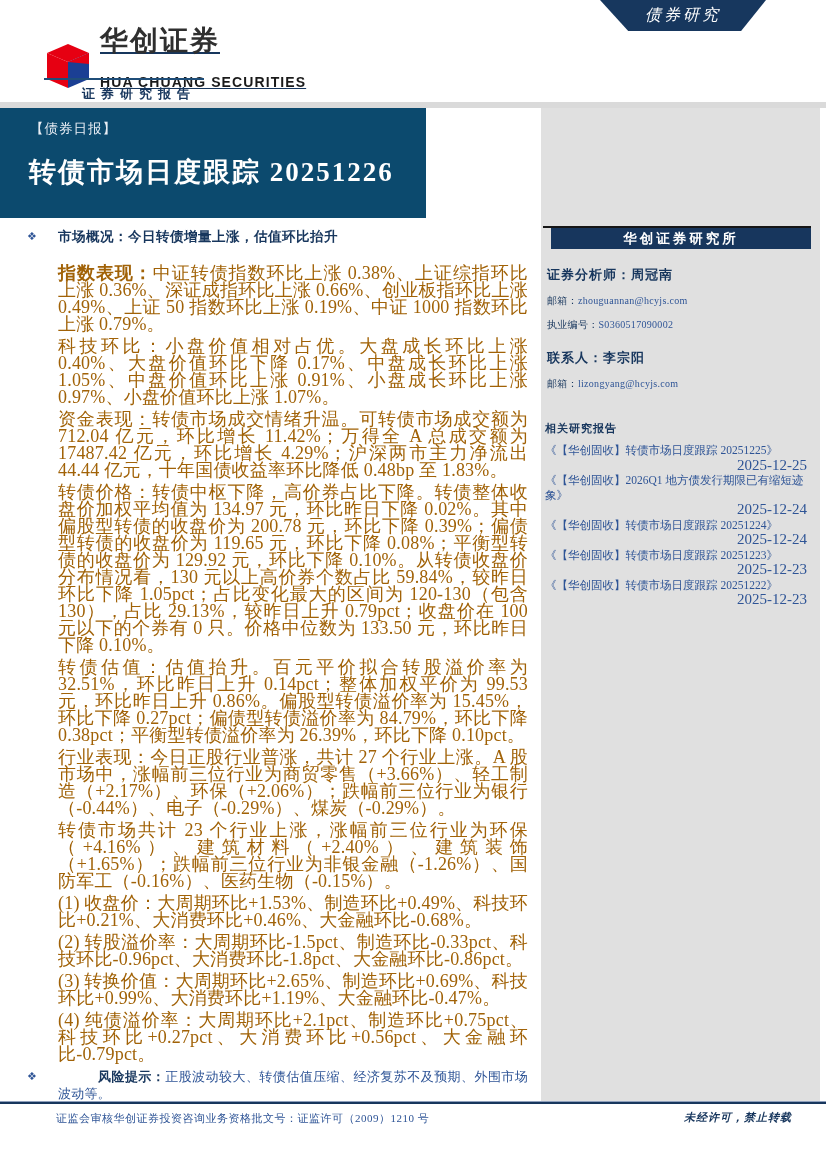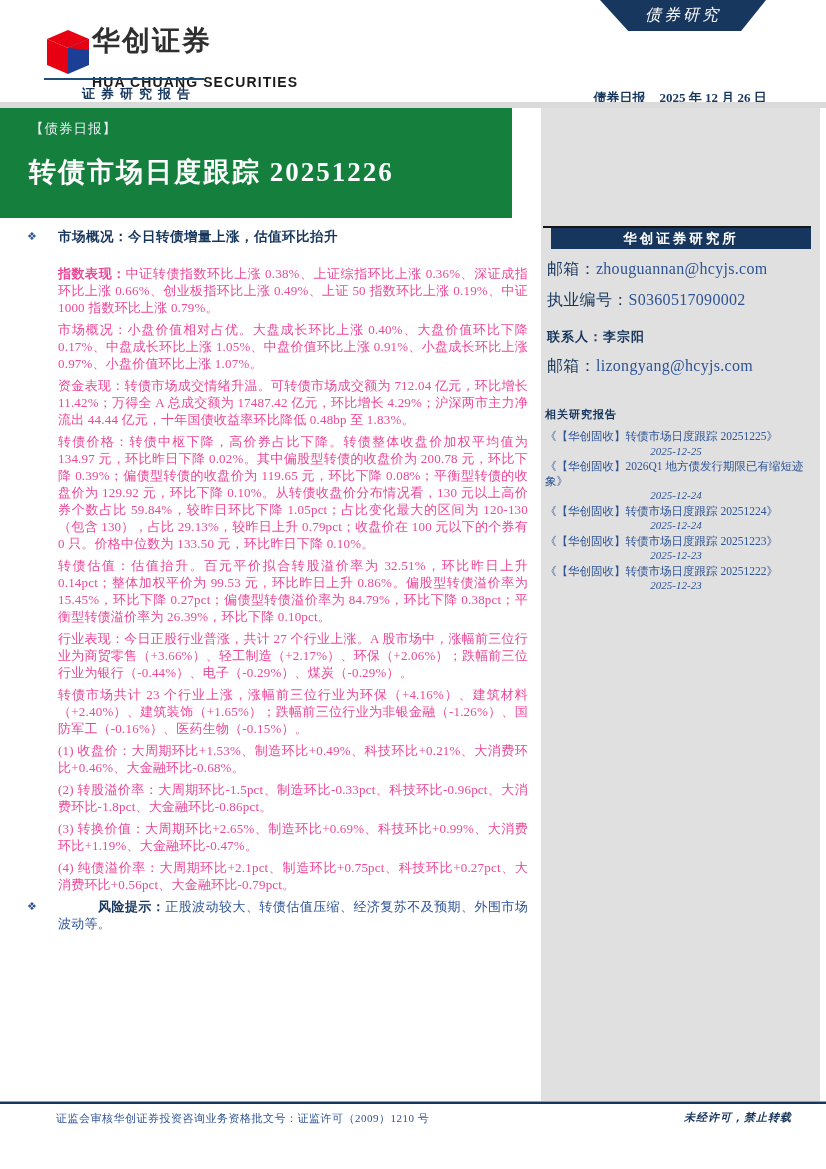--- a/index.html
+++ b/index.html
@@ -1,68 +1,68 @@
 <!DOCTYPE html>
 <html><head>
 <meta charset="utf-8">
 <style>
   html,body{margin:0;padding:0;background:#ffffff;}
   .page{position:relative;width:826px;height:1169px;background:#ffffff;overflow:hidden;
         font-family:"Liberation Serif","DejaVu Serif",serif;color:#17365D;}
 
   
-  .logo{position:absolute;left:44px;top:26px;display:flex;align-items:flex-start;}
+  .logo{position:absolute;left:44px;top:26px;display:flex;align-items:flex-end;gap:8px;text-decoration:underline;}
   .logo-cube{width:48px;height:50px;flex:0 0 auto;}
   .logo-names{display:flex;flex-direction:column;font-family:"Liberation Sans","DejaVu Sans",sans-serif;}
   .logo-cn{font-size:28px;font-weight:bold;color:#2f2f2f;letter-spacing:2px;line-height:30px;}
   .logo-en{font-size:14px;font-weight:bold;color:#1a1a1a;letter-spacing:1.1px;margin-top:18px;}
   .logo-rule{position:absolute;left:44px;top:78px;width:160px;height:2px;background:#1F4E79;}
   .report-type{position:absolute;left:82px;top:85px;font-size:13px;font-weight:bold;color:#17365D;letter-spacing:6px;}
 
   .badge{position:absolute;left:600px;top:0;width:166px;height:31px;background:#17375E;
          -webkit-clip-path:polygon(0 0,100% 0,85% 100%,17% 100%);
          clip-path:polygon(0 0,100% 0,85% 100%,17% 100%);
          color:#fff;display:flex;align-items:center;justify-content:center;
          font-style:italic;font-weight:normal;font-size:16px;letter-spacing:3px;}
   .date-line{position:absolute;left:545px;top:89px;width:270px;text-align:center;
              font-size:13px;font-weight:bold;color:#17365D;}
   .date-line .gap{display:inline-block;width:14px;}
 
   
   .top-band{position:absolute;left:0;top:102px;width:826px;height:6px;background:#DADADA;}
-  .banner{position:absolute;left:0;top:108px;width:512px;height:110px;background:#15803d;}
+  .banner{position:absolute;left:0;top:108px;width:426px;height:110px;background:#0c4a6e;}
   .banner-cat{position:absolute;left:30px;top:12px;font-size:13.5px;color:#E9EEF5;letter-spacing:1px;}
   .banner-title{position:absolute;left:29px;top:46px;font-size:27px;font-weight:bold;color:#ffffff;letter-spacing:2px;}
 
   .sidebar-bg{position:absolute;left:541px;top:108px;width:279px;height:996px;background:#E0E0E0;}
 
   
   .main{position:absolute;left:27px;top:228px;width:501px;}
   .sec{display:flex;}
   .bullet{flex:0 0 31px;font-size:11px;color:#2E5496;padding-top:2px;}
   .sec-heading{font-size:13.5px;font-weight:bold;color:#17365D;letter-spacing:0.5px;line-height:17px;margin-bottom:20px;}
   .paras{margin-left:31px;}
-  .para{margin:0 0 5px 0;font-size:13px;line-height:17px;color:#ec4899;text-align:justify;letter-spacing:0.2px;}
+  .para{margin:0 0 5px 0;font-size:18px;line-height:17px;color:#a16207;text-align:justify;letter-spacing:0.2px;}
   .para .lead-bold{font-weight:bold;}
   .risk-text{font-size:13px;line-height:17px;color:#2E5496;text-align:justify;letter-spacing:0.2px;}
   .risk-text .risk-label{font-weight:bold;color:#17365D;margin-left:40px;}
 
   
   .sb{position:absolute;left:543px;top:226px;width:268px;}
   .sb-topline{height:2px;background:#161616;}
   .sb-bar{height:21px;background:#17365D;color:#ffffff;text-align:center;line-height:21px;
           font-size:13.5px;font-weight:bold;letter-spacing:3px;margin-left:8px;}
   .sb-analyst{margin:17px 0 0 4px;font-size:13px;font-weight:bold;color:#17365D;letter-spacing:1px;}
-  .sb-meta{margin:10px 0 0 4px;font-size:16px;color:#17365D;letter-spacing:0.3px;}
+  .sb-meta{margin:10px 0 0 4px;font-size:10px;color:#17365D;letter-spacing:0.3px;}
   .sb-meta .val{color:#2E5496;}
   .sb-related{margin:30px 0 0 2px;font-size:11px;font-weight:bold;color:#17365D;letter-spacing:1px;}
   .sb-reports{margin:7px 8px 0 2px;width:266px;}
   .report-item{margin-bottom:1px;}
   .report-title{font-size:11.5px;color:#2E5496;line-height:14.5px;}
-  .report-date{font-size:11px;color:#2E5496;text-align:center;padding-right:4px;line-height:14.5px;font-style:italic;}
+  .report-date{font-size:15px;color:#2E5496;text-align:right;padding-right:4px;line-height:14.5px;}
 
   
   .footer-rule{position:absolute;left:0;top:1101px;width:826px;height:0;
                border-top:1px solid #8FA0BC;border-bottom:2px solid #17365D;}
   .footer-left{position:absolute;left:56px;top:1111px;font-size:11px;color:#2E5496;letter-spacing:0.5px;}
   .footer-right{position:absolute;right:34px;top:1110px;font-size:11px;font-weight:bold;
                 font-style:italic;color:#17365D;letter-spacing:1px;}
 </style>
 </head>
 <body>
@@ -78,41 +78,40 @@
     </svg>
     <div class="logo-names">
       <div class="logo-cn">华创证券</div>
       <div class="logo-en">HUA CHUANG SECURITIES</div>
     </div>
   </div>
   <div class="logo-rule"></div>
   <div class="report-type">证券研究报告</div>
 
   <div class="badge">债券研究</div>
-  <div class="date-line"><span>债券日报</span><span class="gap"></span><span>2025 年 12 月 26 日</span></div>
 
   <div class="top-band"></div>
 
   <div class="banner">
     <div class="banner-cat">【债券日报】</div>
     <div class="banner-title">转债市场日度跟踪 20251226</div>
   </div>
 
   <div class="sidebar-bg"></div>
 
   <div class="main">
     <div class="sec">
       <div class="bullet">❖</div>
       <div style="flex:1">
         <div class="sec-heading">市场概况：今日转债增量上涨，估值环比抬升</div>
       </div>
     </div>
     <div class="paras">
       <p class="para"><span class="lead-bold">指数表现：</span><span>中证转债指数环比上涨 0.38%、上证综指环比上涨 0.36%、深证成指环比上涨 0.66%、创业板指环比上涨 0.49%、上证 50 指数环比上涨 0.19%、中证 1000 指数环比上涨 0.79%。</span></p>
-      <p class="para"><span>市场概况：</span><span>小盘价值相对占优。大盘成长环比上涨 0.40%、大盘价值环比下降 0.17%、中盘成长环比上涨 1.05%、中盘价值环比上涨 0.91%、小盘成长环比上涨 0.97%、小盘价值环比上涨 1.07%。</span></p>
+      <p class="para"><span>科技环比：</span><span>小盘价值相对占优。大盘成长环比上涨 0.40%、大盘价值环比下降 0.17%、中盘成长环比上涨 1.05%、中盘价值环比上涨 0.91%、小盘成长环比上涨 0.97%、小盘价值环比上涨 1.07%。</span></p>
       <p class="para"><span>资金表现：</span><span>转债市场成交情绪升温。可转债市场成交额为 712.04 亿元，环比增长 11.42%；万得全 A 总成交额为 17487.42 亿元，环比增长 4.29%；沪深两市主力净流出 44.44 亿元，十年国债收益率环比降低 0.48bp 至 1.83%。</span></p>
       <p class="para"><span>转债价格：</span><span>转债中枢下降，高价券占比下降。转债整体收盘价加权平均值为 134.97 元，环比昨日下降 0.02%。其中偏股型转债的收盘价为 200.78 元，环比下降 0.39%；偏债型转债的收盘价为 119.65 元，环比下降 0.08%；平衡型转债的收盘价为 129.92 元，环比下降 0.10%。从转债收盘价分布情况看，130 元以上高价券个数占比 59.84%，较昨日环比下降 1.05pct；占比变化最大的区间为 120-130（包含 130），占比 29.13%，较昨日上升 0.79pct；收盘价在 100 元以下的个券有 0 只。价格中位数为 133.50 元，环比昨日下降 0.10%。</span></p>
       <p class="para"><span>转债估值：</span><span>估值抬升。百元平价拟合转股溢价率为 32.51%，环比昨日上升 0.14pct；整体加权平价为 99.53 元，环比昨日上升 0.86%。偏股型转债溢价率为 15.45%，环比下降 0.27pct；偏债型转债溢价率为 84.79%，环比下降 0.38pct；平衡型转债溢价率为 26.39%，环比下降 0.10pct。</span></p>
       <p class="para"><span>行业表现：</span><span>今日正股行业普涨，共计 27 个行业上涨。A 股市场中，涨幅前三位行业为商贸零售（+3.66%）、轻工制造（+2.17%）、环保（+2.06%）；跌幅前三位行业为银行（-0.44%）、电子（-0.29%）、煤炭（-0.29%）。</span></p>
       <p class="para"><span>转债市场共计 23 个行业上涨，涨幅前三位行业为环保（+4.16%）、建筑材料（+2.40%）、建筑装饰（+1.65%）；跌幅前三位行业为非银金融（-1.26%）、国防军工（-0.16%）、医药生物（-0.15%）。</span></p>
       <p class="para"><span>(1) 收盘价：大周期环比+1.53%、制造环比+0.49%、科技环比+0.21%、大消费环比+0.46%、大金融环比-0.68%。</span></p>
       <p class="para"><span>(2) 转股溢价率：大周期环比-1.5pct、制造环比-0.33pct、科技环比-0.96pct、大消费环比-1.8pct、大金融环比-0.86pct。</span></p>
       <p class="para"><span>(3) 转换价值：大周期环比+2.65%、制造环比+0.69%、科技环比+0.99%、大消费环比+1.19%、大金融环比-0.47%。</span></p>
       <p class="para"><span>(4) 纯债溢价率：大周期环比+2.1pct、制造环比+0.75pct、科技环比+0.27pct、大消费环比+0.56pct、大金融环比-0.79pct。</span></p>
     </div>
@@ -120,20 +119,21 @@
       <div class="bullet">❖</div>
       <div style="flex:1">
         <div class="risk-text"><span class="risk-label">风险提示：</span><span>正股波动较大、转债估值压缩、经济复苏不及预期、外围市场波动等。</span></div>
       </div>
     </div>
   </div>
 
   <div class="sb">
     <div class="sb-topline"></div>
     <div class="sb-bar">华创证券研究所</div>
+    <div class="sb-analyst"><span>证券分析师：</span><span>周冠南</span></div>
     <div class="sb-meta"><span>邮箱：</span><span class="val">zhouguannan@hcyjs.com</span></div>
     <div class="sb-meta"><span>执业编号：</span><span class="val">S0360517090002</span></div>
     <div class="sb-analyst"><span>联系人：</span><span>李宗阳</span></div>
     <div class="sb-meta"><span>邮箱：</span><span class="val">lizongyang@hcyjs.com</span></div>
     <div class="sb-related">相关研究报告</div>
     <div class="sb-reports">
       <div class="report-item">
         <div class="report-title">《【华创固收】转债市场日度跟踪 20251225》</div>
         <div class="report-date">2025-12-25</div>
       </div>

